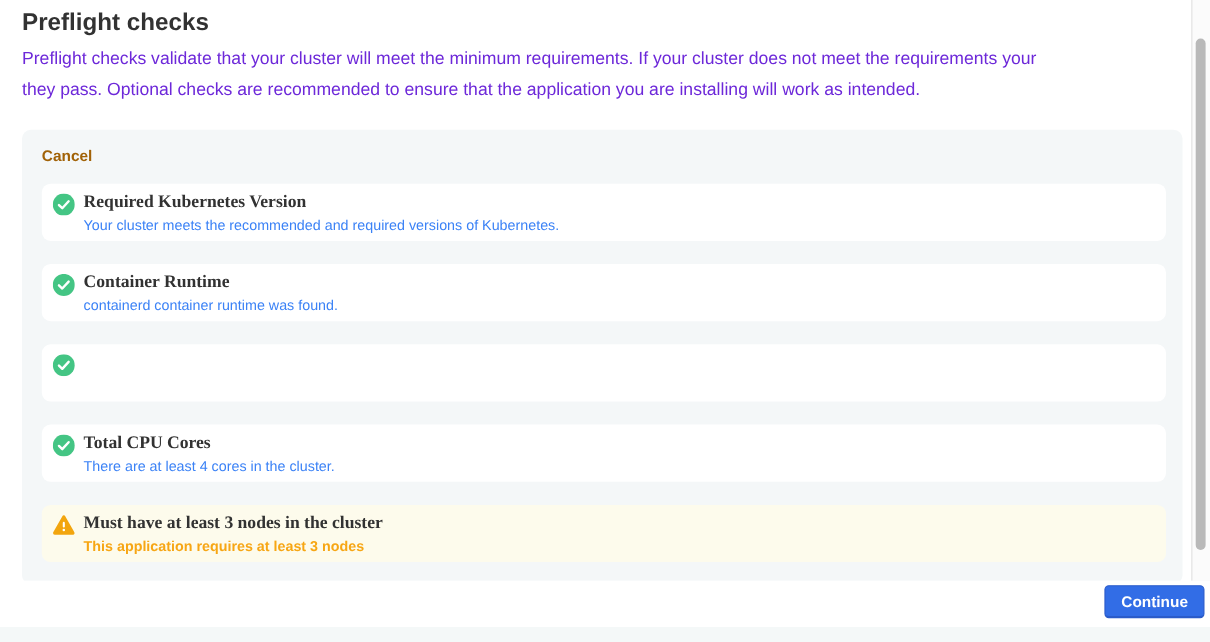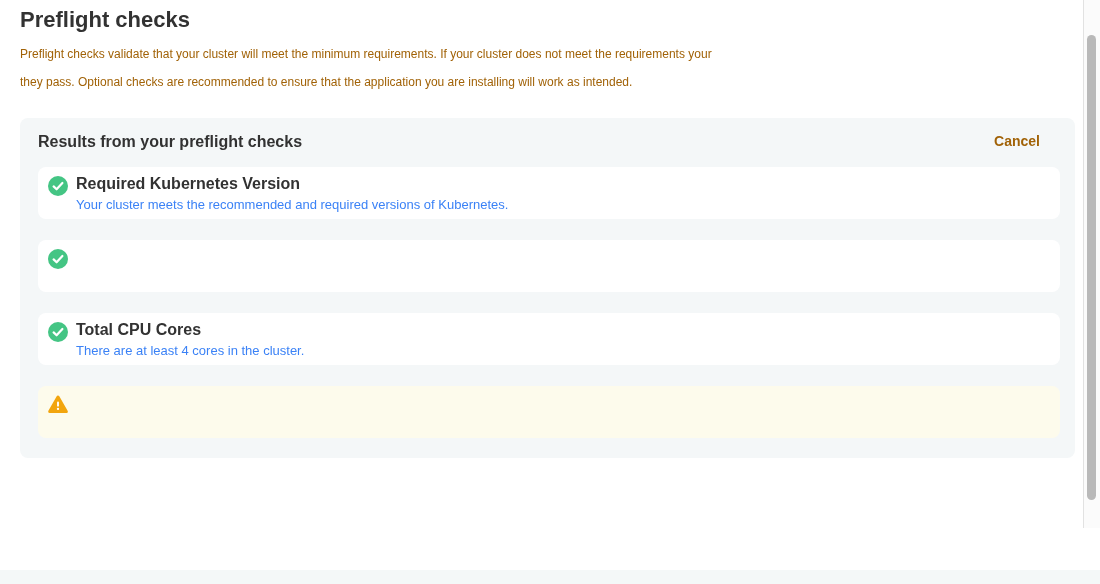--- a/index.html
+++ b/index.html
@@ -17,21 +17,21 @@
     overflow:hidden; background:#fff;
   }
 
   .page-title {
     margin:7px 0 0 20px;
     font-size:22px; font-weight:bold; color:#323232;
   }
 
   .page-desc { margin:7px 0 0 20px; }
   .page-desc .desc-line {
-    font-size:12px; line-height:28px; color:#a16207; white-space:nowrap;
+    font-size:16px; line-height:28px; color:#6d28d9; white-space:nowrap;
   }
 
   
   .panel {
     margin:22px 0 0 20px; width:1055px;
     background:#f4f7f8; border-radius:8px;
     padding:14px 15px 20px 18px;
   }
 
   .panel-header {
@@ -51,21 +51,21 @@
     margin-bottom:21px;
   }
   .check-card:last-child { margin-bottom:0; }
   .check-card.warn { background:#fdfbec; }
 
   .status-icon { flex:0 0 20px; margin-top:1px; }
   .status-icon svg { display:block; }
 
   .check-text { margin-left:8px; }
   .check-title {
-    font-size:16px; font-weight:bold; color:#323232; line-height:18px;
+    font-size:16px; font-weight:bold; color:#323232; line-height:18px;font-family:Liberation Serif, serif;
   }
   .check-desc {
     margin-top:4px; font-size:13px; color:#3b82f6; line-height:15px;
   }
   .check-card.warn .check-desc { color:#f7a614; font-weight:bold; }
 
   
   .scrollbar-track {
     position:absolute; top:0; left:1083px; width:17px; height:528px;
     background:#fbfbfb; border-left:1px solid #e2e2e2;
@@ -104,37 +104,48 @@
     <h1 class="page-title">Preflight checks</h1>
 
     <div class="page-desc">
       <div class="desc-line">Preflight checks validate that your cluster will meet the minimum requirements. If your cluster does not meet the requirements your</div>
       <div class="desc-line">they pass. Optional checks are recommended to ensure that the application you are installing will work as intended.</div>
     </div>
 
     <div class="panel">
 
       <div class="panel-header">
-        <div class="panel-title">Results from your preflight checks</div>
         <a class="cancel-link">Cancel</a>
       </div>
 
       <div class="check-card">
         <span class="status-icon">
           <svg width="20" height="20" viewBox="0 0 20 20">
               <circle cx="10" cy="10" r="10" fill="#44c584"></circle>
               <path d="M5.6 10.4 L8.6 13.3 L14.4 7" stroke="#ffffff" stroke-width="2.2" fill="none" stroke-linecap="round" stroke-linejoin="round"></path>
             </svg>
         </span>
         <div class="check-text">
           <div class="check-title">Required Kubernetes Version</div>
           <div class="check-desc">Your cluster meets the recommended and required versions of Kubernetes.</div>
         </div>
       </div>
 
+      <div class="check-card">
+        <span class="status-icon">
+          <svg width="20" height="20" viewBox="0 0 20 20">
+              <circle cx="10" cy="10" r="10" fill="#44c584"></circle>
+              <path d="M5.6 10.4 L8.6 13.3 L14.4 7" stroke="#ffffff" stroke-width="2.2" fill="none" stroke-linecap="round" stroke-linejoin="round"></path>
+            </svg>
+        </span>
+        <div class="check-text">
+          <div class="check-title">Container Runtime</div>
+          <div class="check-desc">containerd container runtime was found.</div>
+        </div>
+      </div>
 
       <div class="check-card">
         <span class="status-icon">
           <svg width="20" height="20" viewBox="0 0 20 20">
               <circle cx="10" cy="10" r="10" fill="#44c584"></circle>
               <path d="M5.6 10.4 L8.6 13.3 L14.4 7" stroke="#ffffff" stroke-width="2.2" fill="none" stroke-linecap="round" stroke-linejoin="round"></path>
             </svg>
         </span>
       </div>
 
@@ -152,23 +163,30 @@
       </div>
 
       <div class="check-card warn">
         <span class="status-icon">
           <svg width="20" height="19" viewBox="0 0 20 19">
               <path d="M10 2 L18.3 16.6 H1.7 Z" fill="#f2a50e" stroke="#f2a50e" stroke-width="3" stroke-linejoin="round"></path>
               <rect x="9.05" y="6.4" width="1.9" height="5.2" rx="0.95" fill="#ffffff"></rect>
               <circle cx="10" cy="13.9" r="1.15" fill="#ffffff"></circle>
             </svg>
         </span>
+        <div class="check-text">
+          <div class="check-title">Must have at least 3 nodes in the cluster</div>
+          <div class="check-desc">This application requires at least 3 nodes</div>
+        </div>
       </div>
 
     </div>
   </div>
 
   <div class="scrollbar-track"></div>
   <div class="scrollbar-thumb"></div>
 
+  <div class="footer">
+    <button class="continue-btn">Continue</button>
+  </div>
   <div class="bottom-strip"></div>
 
 </div>
 
 </body></html>

